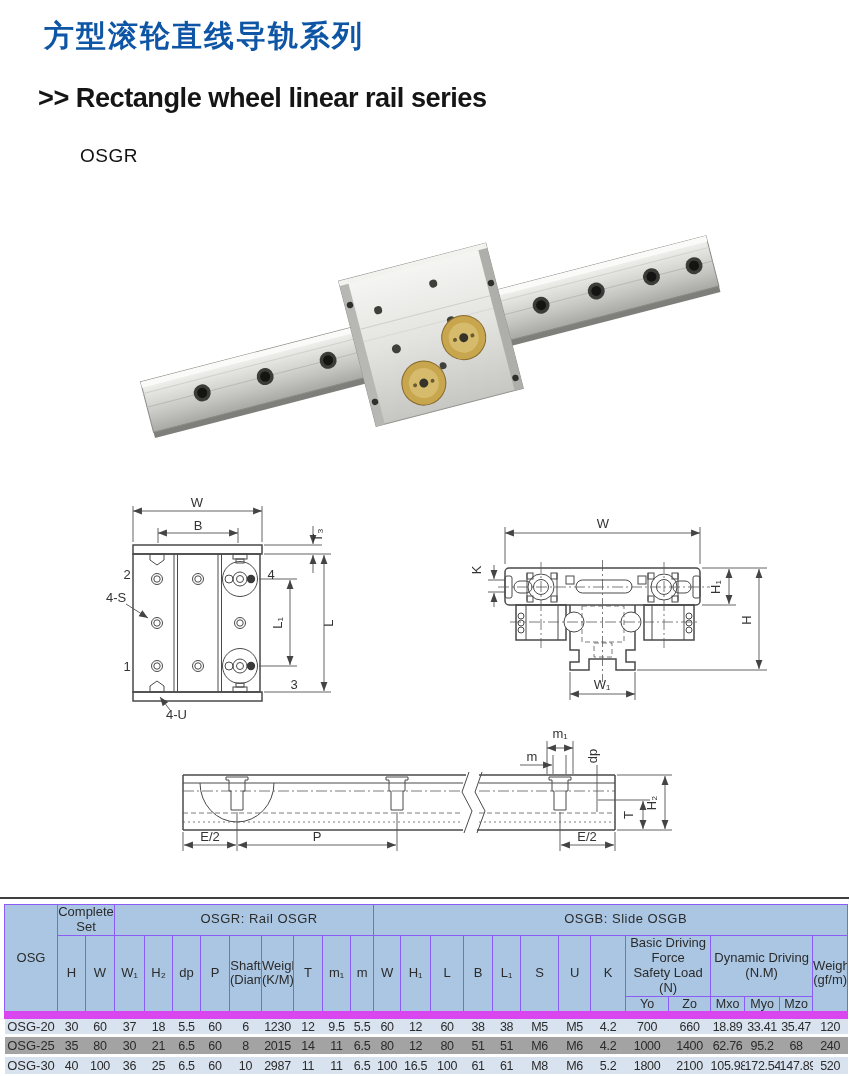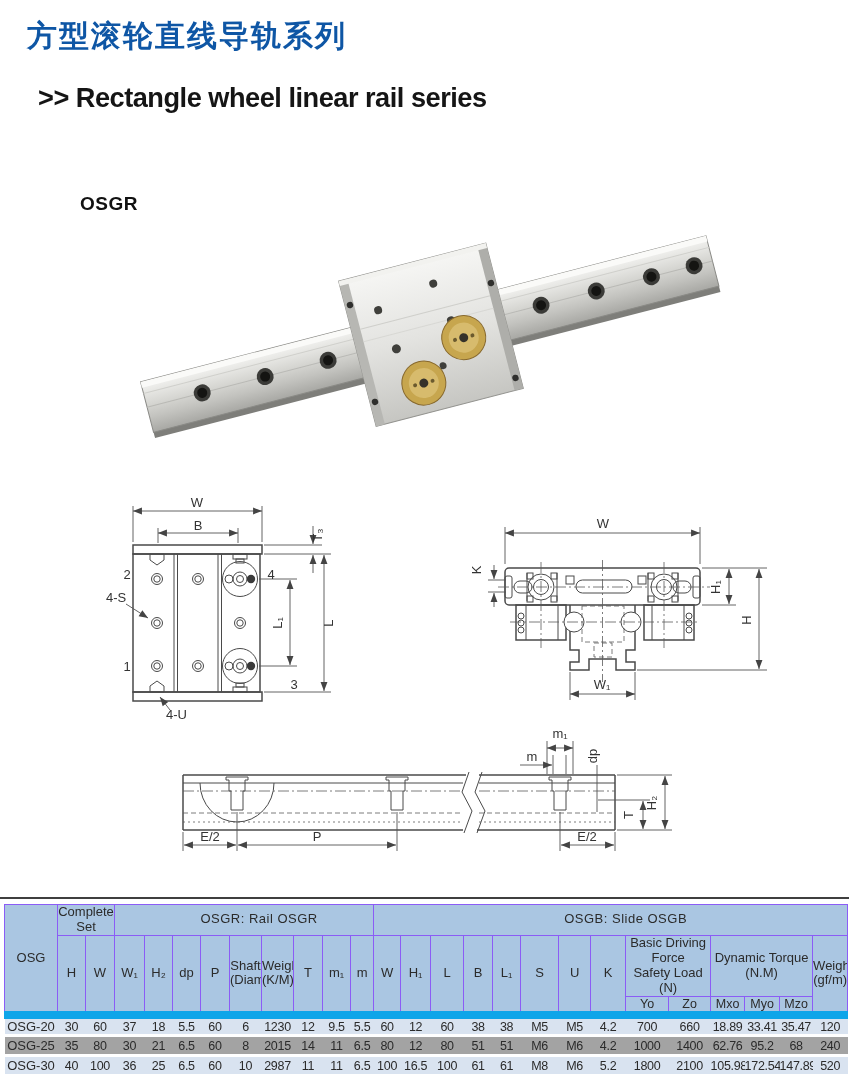--- a/index.html
+++ b/index.html
@@ -2,24 +2,24 @@
 <html><head>
 <meta charset="utf-8">
 <style>
   * { margin:0; padding:0; box-sizing:border-box; }
   html,body { background:#fff; }
   #page {
     position:relative; width:850px; height:1076px; background:#fff;
     font-family:"Liberation Sans","DejaVu Sans",sans-serif; overflow:hidden;
   }
   .abs { position:absolute; }
-  .title-cn { left:27px; top:16px; font-size:30px; font-weight:bold; letter-spacing:2px; }
+  .title-cn { left:44px; top:16px; font-size:30px; font-weight:bold; letter-spacing:2px; }
   .subtitle-cn { left:390px; top:26px; font-size:23px; font-weight:bold; color:#1b1b1b; letter-spacing:1px; }
   .title-en { left:38px; top:82px; font-size:28px; font-weight:bold; color:#151515; letter-spacing:-0.5px; transform:scaleX(.97); transform-origin:left; }
-  .model { left:80px; top:145px; font-size:19px; font-weight:bold; color:#111; letter-spacing:.5px;margin-top:48px; }
+  .model { left:80px; top:145px; font-size:19px; font-weight:normal; color:#111; letter-spacing:.5px; }
 
   svg.dwg { position:absolute; overflow:visible; }
   .o  { fill:none; stroke:#4a4a4a; stroke-width:1.5; }
   .i  { fill:none; stroke:#4a4a4a; stroke-width:1; }
   .d  { fill:none; stroke:#525252; stroke-width:.9; }
   .cl { fill:none; stroke:#5a5a5a; stroke-width:.8; stroke-dasharray:11 3 2 3; }
   .dash { fill:none; stroke:#5a5a5a; stroke-width:.8; stroke-dasharray:5 3; }
   .dot  { fill:none; stroke:#5a5a5a; stroke-width:.8; stroke-dasharray:2 3; }
   .blk { fill:#3a3a3a; stroke:none; }
   svg text { font-family:"Liberation Sans","DejaVu Sans",sans-serif; font-size:13px; fill:#333; }
@@ -39,21 +39,21 @@
   .spec tr.subnames th { height:17px; font-size:12.5px; }
   .spec th.small { font-size:8px; }
   .spec th.med { font-size:10px; }
   .spec th.load { font-size:8.5px; }
   .spec th.torq { font-size:11px; }
   .spec th.wt { font-size:11.5px; }
   .spec td {
     text-align:center; vertical-align:middle; font-size:12.5px; color:#2b2b2b;
     height:20px; padding:0; border-top:3px solid #fff; letter-spacing:-0.3px; overflow:hidden;
   }
-  .spec tbody tr:first-child td { border-top:8px solid #0ea5e9; }
+  .spec tbody tr:first-child td { border-top:8px solid #d946ef; }
   .spec tbody tr.stripe td { background:#d9e3f0; }
   .spec tbody tr.plain td { background:#a3a3a3; }
   .spec td.modelcell { font-size:13px; letter-spacing:0; }
 </style>
 </head>
 <body>
 
 <div id="page">
 
   <div class="abs title-cn" id="title-cn" style="color: rgb(14, 86, 165);">方型滚轮直线导轨系列</div>
@@ -424,21 +424,21 @@
           <th rowspan="2">W</th>
           <th rowspan="2">H₁</th>
           <th rowspan="2">L</th>
           <th rowspan="2">B</th>
           <th rowspan="2">L₁</th>
           <th rowspan="2">S</th>
           <th rowspan="2">U</th>
           <th rowspan="2">K</th>
           <th colspan="2" class="load">Basic Driving Force
 Safety Load (N)</th>
-          <th colspan="3" class="torq">Dynamic Torque (N.M)</th>
+          <th colspan="3" class="torq">Dynamic Driving (N.M)</th>
           <th rowspan="2" class="wt">Weight
 (gf/m)</th>
         </tr>
         <tr class="subnames">
           <th>Yo</th>
           <th>Zo</th>
           <th>Mxo</th>
           <th>Myo</th>
           <th>Mzo</th>
         </tr>

